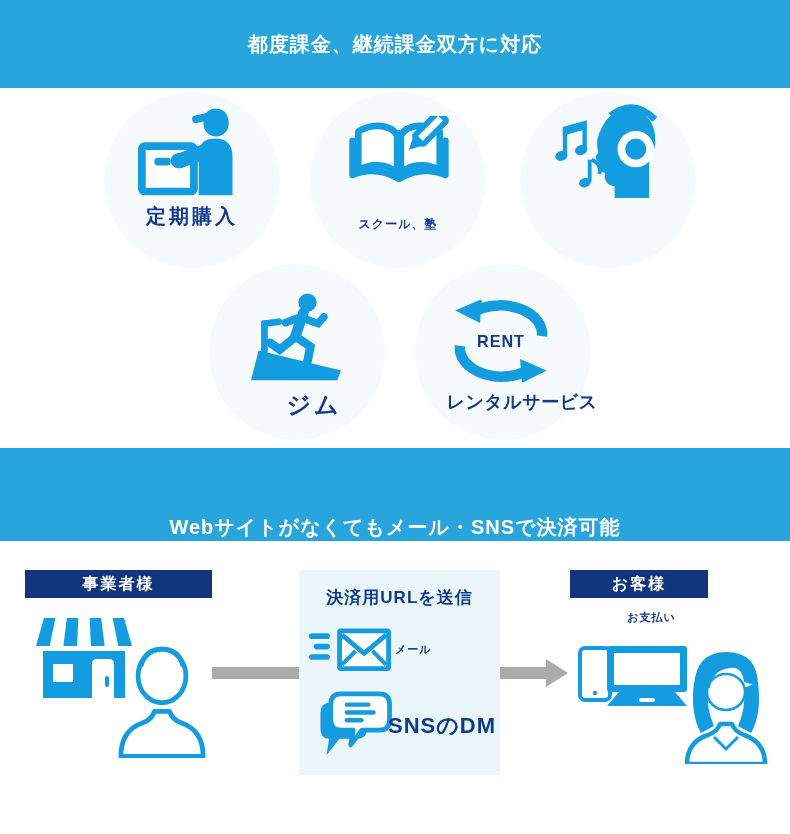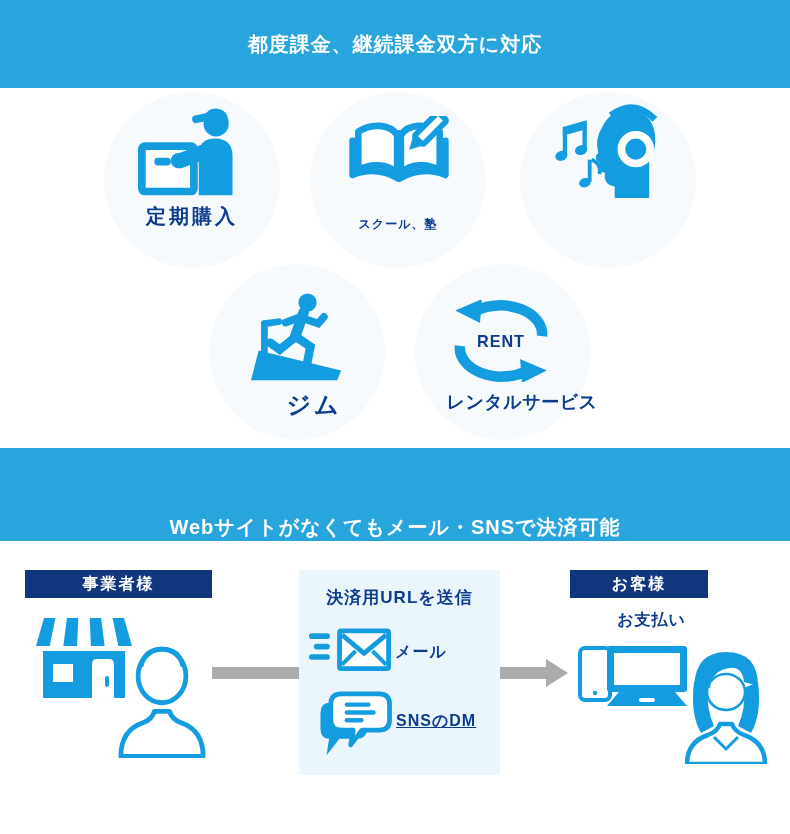--- a/index.html
+++ b/index.html
@@ -24,21 +24,21 @@
 
   .bg-circle{border-radius:50%;background:var(--circle-bg);width:176px;height:176px;}
 
   .use-label{color:var(--navy);font-weight:bold;text-align:center;white-space:pre-line;line-height:1.3;}
 
   .navy-tag{background:var(--navy-banner);color:#fff;font-weight:bold;font-size:16px;
             display:flex;align-items:center;justify-content:center;height:28px;letter-spacing:2px;}
 
   .url-box{background:var(--box-bg);}
   .url-title{color:var(--navy);font-weight:bold;font-size:17px;text-align:center;letter-spacing:1px;}
-  .flow-label{color:var(--navy);font-weight:bold;font-size:16px;letter-spacing:1px;}
+  .flow-label{color:var(--navy);font-weight:bold;font-size:11px;letter-spacing:1px;}
 
   .arrow-shaft{background:var(--arrow-gray);}
   .arrow-head{width:0;height:0;border-top:14px solid transparent;border-bottom:14px solid transparent;
               border-left:22px solid var(--arrow-gray);}
 </style>
 </head>
 <body>
 
 <div class="stage">
 
@@ -170,21 +170,21 @@
 
     <svg class="abs" style="left:18px;top:120px;" width="76" height="70" viewBox="0 0 88 80">
       <path d="M4,26 Q4,14 16,14 L46,14 Q58,14 58,26 L58,44 Q58,56 46,56 L26,56 L11,75 L14,56 Q4,56 4,44 Z" fill="#149CE0"></path>
       <path d="M28,4 L72,4 Q84,4 84,16 L84,34 Q84,46 72,46 L52,46 L39,63 L42,46 L28,46 Q16,46 16,34 L16,16 Q16,4 28,4 Z" fill="#fff" stroke="#149CE0" stroke-width="5.5" stroke-linejoin="round"></path>
       <g fill="#149CE0">
         <rect x="32" y="14" width="30" height="5" rx="2.5"></rect>
         <rect x="32" y="23" width="36" height="5" rx="2.5"></rect>
         <rect x="32" y="32" width="22" height="5" rx="2.5"></rect>
       </g>
     </svg>
-    <div class="abs flow-label" style="left:97px;top:141px;font-size:16px;text-decoration:underline;">SNSのDM</div>
+    <div class="abs flow-label" style="left:89px;top:141px;font-size:22px;">SNSのDM</div>
   </div>
 
   <div class="abs arrow-shaft" style="left:500px;top:667px;width:46px;height:12px;"></div>
   <div class="abs arrow-head" style="left:546px;top:659px;"></div>
 
   <div class="abs navy-tag" style="left:570px;top:570px;width:138px;">
     <span>お客様</span>
   </div>
   <div class="abs flow-label" style="left:570px;top:610px;width:163px;text-align:center;">お支払い</div>
 

